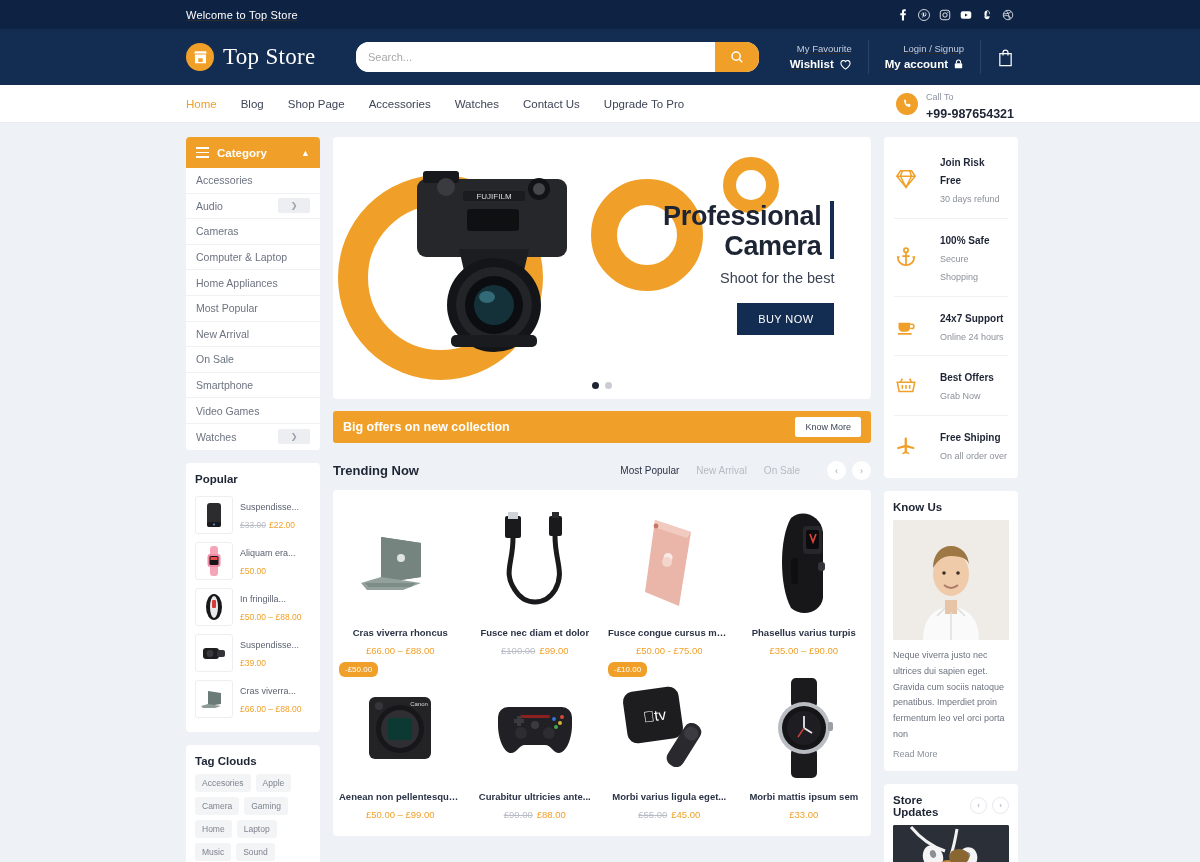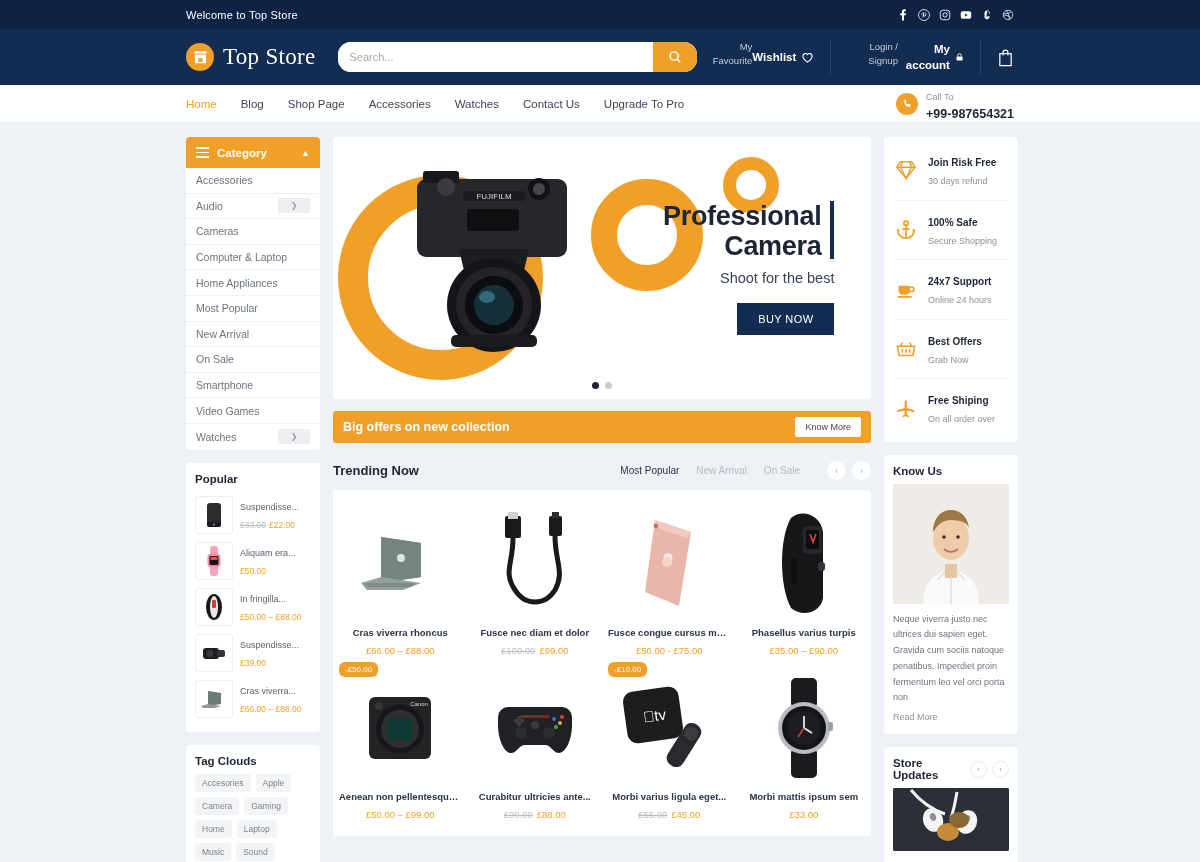--- a/index.html
+++ b/index.html
@@ -10,20 +10,21 @@
     overflow: hidden;
     color: #2b2b2b;
   }
   .wrap { width: 1200px; }
 
   
   .topbar {
     background: #0e2344; height: 29px;
     display: flex; align-items: center; justify-content: space-between;
     padding: 0 186px 0 186px;
+    text-decoration: underline;
   }
   .topbar-welcome { color: #ffffff; font-size: 11px; letter-spacing: .2px; }
   .social { display: flex; gap: 9px; align-items: center; }
   .social span {
     color: #fff; font-size: 11px; line-height: 1; cursor: pointer;
     display: inline-flex; align-items: center; justify-content: center;
     width: 12px; height: 12px;
   }
   .soc-ico { display:inline-block; }
   .soc-ico svg { display:block; }
@@ -53,21 +54,21 @@
   }
   .searchwrap input::placeholder { color: #a8a8a8; }
   .search-btn {
     width: 44px; background: #f0a028; border: 0; cursor: pointer;
     display: flex; align-items: center; justify-content: center;
   }
   .header-right {
     margin-left: auto; display: flex; align-items: center; height: 38px;
   }
   .hr-block { padding: 0 16px; border-right: 1px solid #2b4267; text-align: right;
-              display: flex; flex-direction: row; justify-content: center; height: 34px; }
+              display: flex; flex-direction: column; justify-content: center; height: 34px; text-decoration: underline; }
   .hr-block:last-child { border-right: 0; padding-right: 0; }
   .hr-top { color: #c3cddd; font-size: 9.5px; line-height: 1.5; }
   .hr-bot { color: #fff; font-size: 11.5px; font-weight: bold; line-height: 1.4;
             display: flex; align-items: center; gap: 5px; justify-content: flex-end; }
   .bagwrap { padding-left: 16px; display: flex; align-items: center; cursor: pointer; }
 
   
   .navbar {
     background: #fff; height: 38px; display: flex; align-items: center;
     padding: 0 186px; border-bottom: 1px solid #e8ebef;
@@ -205,21 +206,21 @@
                white-space: nowrap; overflow: hidden; text-overflow: ellipsis; cursor: pointer; }
   .prod-price { font-size: 9.5px; color: #f0a028; margin-top: 7px; }
   .prod-price s { color: #b9bdc6; margin-right: 4px; }
   .badge {
     position: absolute; left: 6px; top: 2px; background: #f0a028; color: #fff;
     font-size: 8px; padding: 3px 6px; border-radius: 6px;
   }
 
   
   .feat { padding: 4px 10px; }
-  .feat-item { display: flex; gap: 10px; align-items: center; padding: 11px 0;
+  .feat-item { display: flex; gap: 22px; align-items: center; padding: 11px 0;
                border-bottom: 1px solid #f0f1f4; }
   .feat-item:last-child { border-bottom: 0; }
   .feat-ico { width: 24px; flex: none; display: flex; align-items: center; justify-content: center; }
   .feat-t { font-size: 10px; font-weight: bold; color: #1d2434; line-height: 1.5; }
   .feat-s { font-size: 9px; color: #8b9099; line-height: 1.5; }
 
   .know-photo {
     width: 100%; height: 120px; border-radius: 2px; overflow: hidden;
     background: #e7e3de; margin-top: 6px; position: relative;
   }

